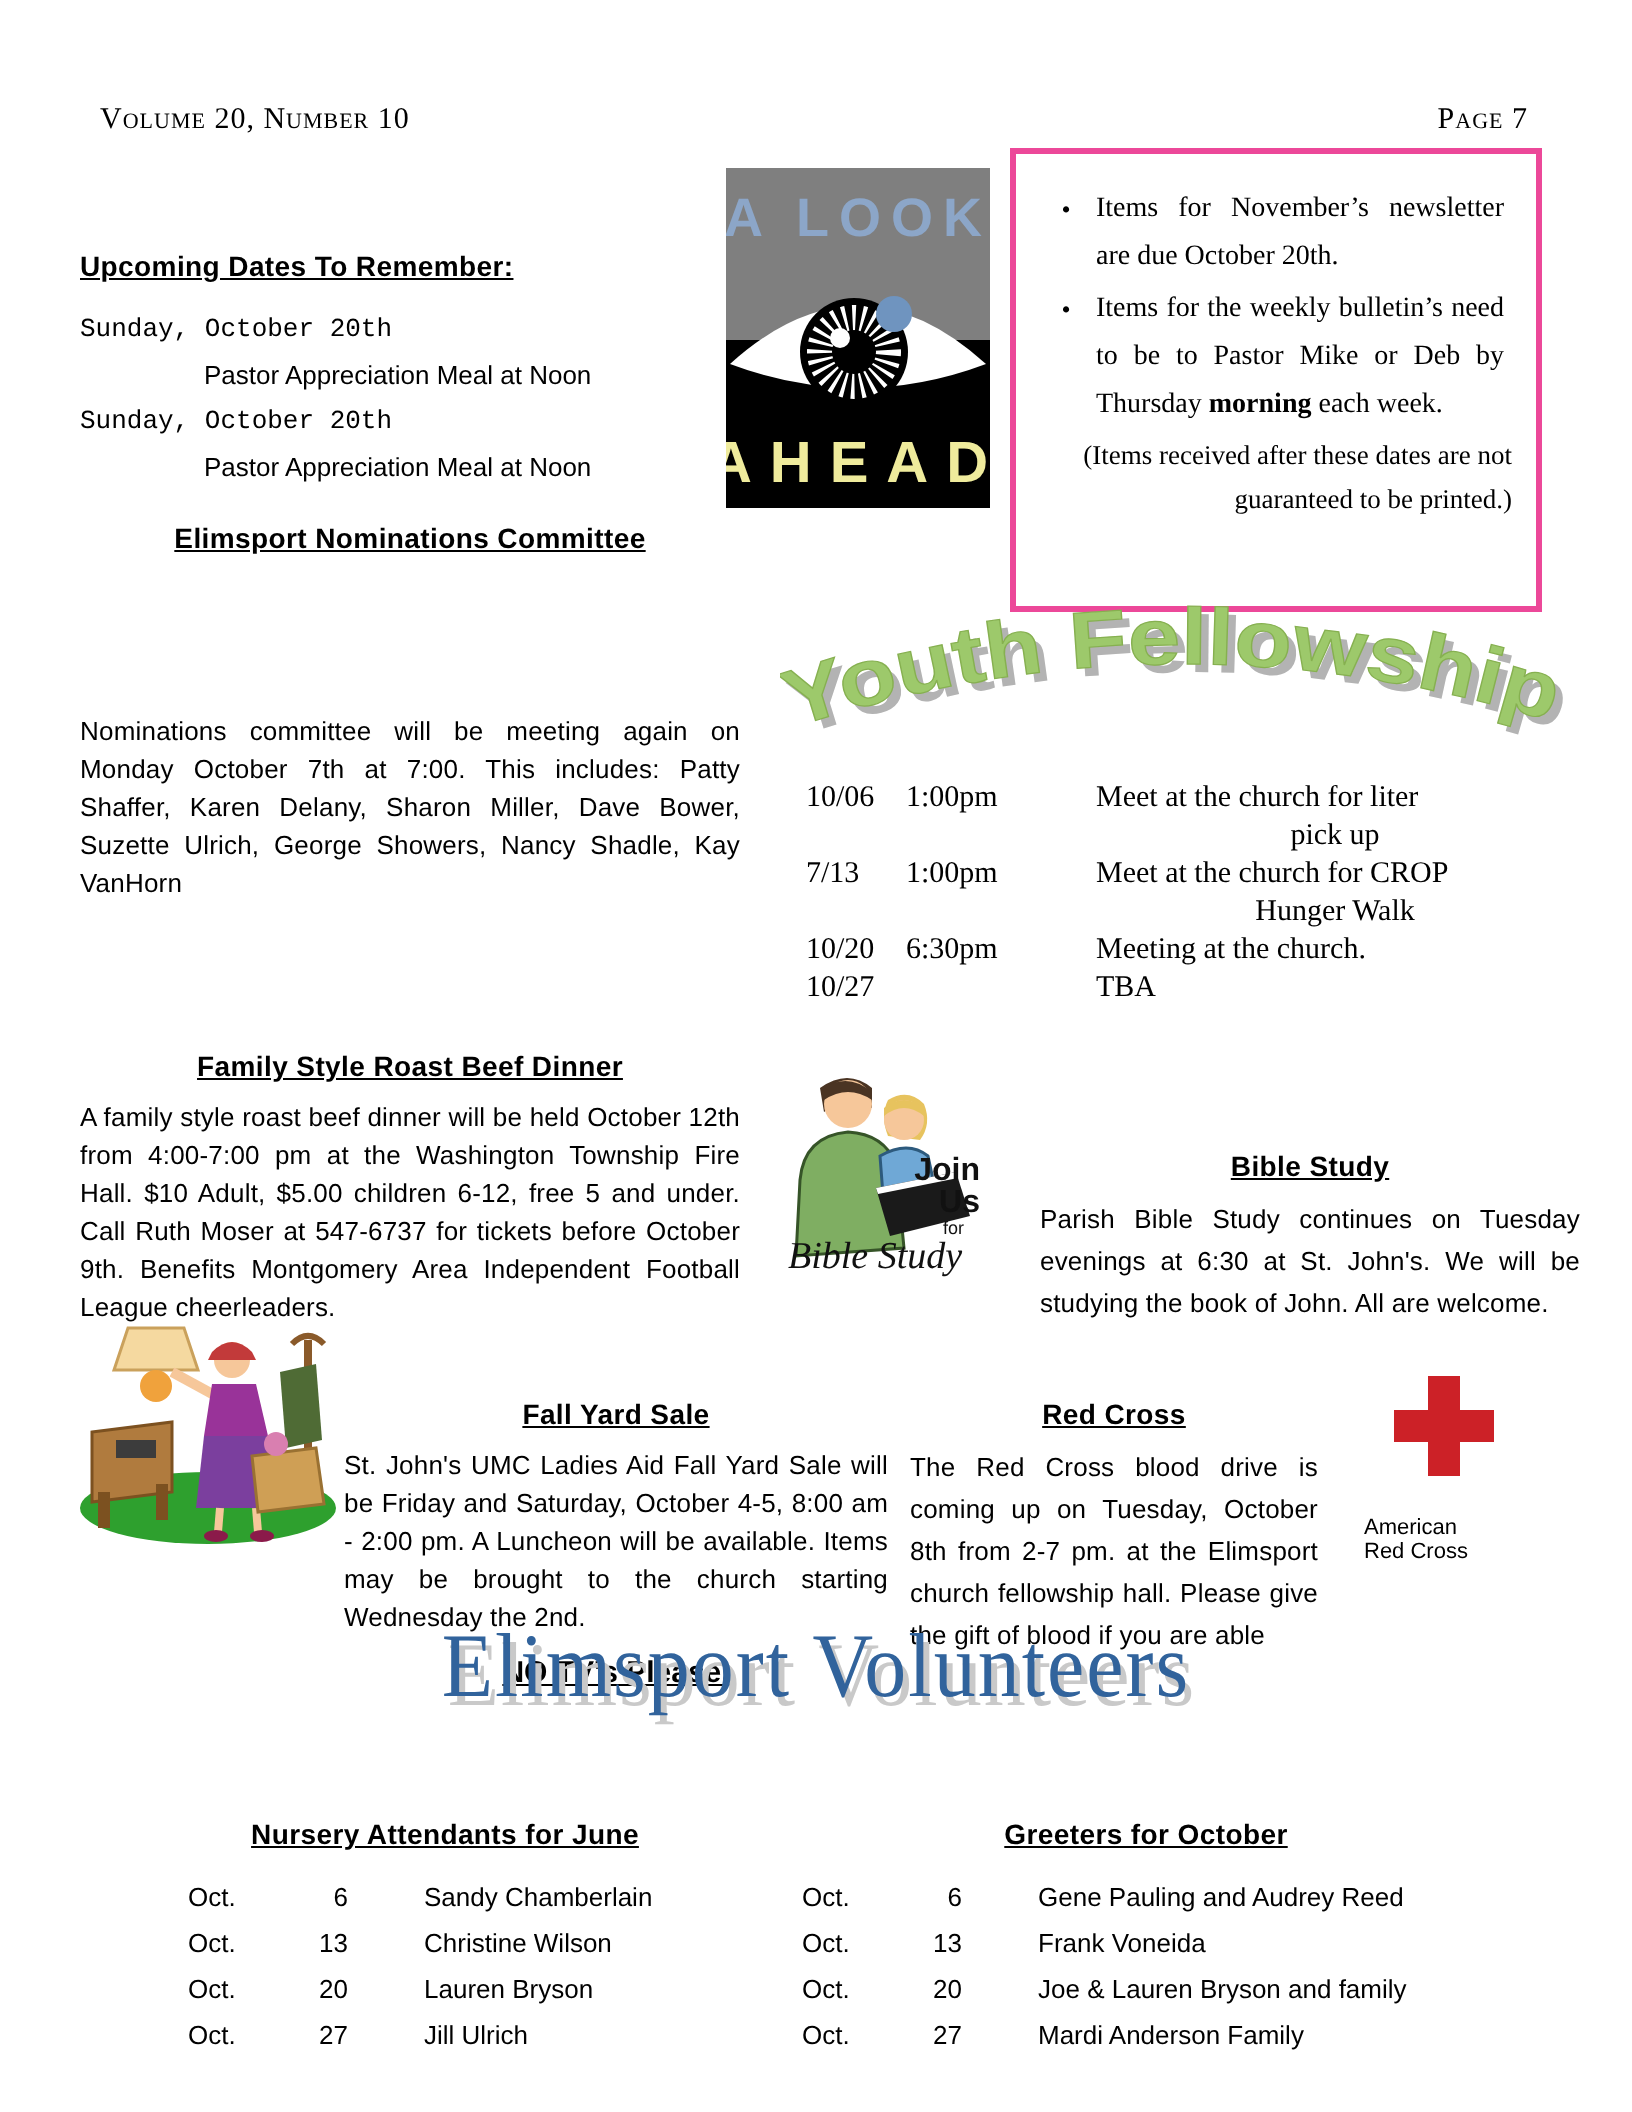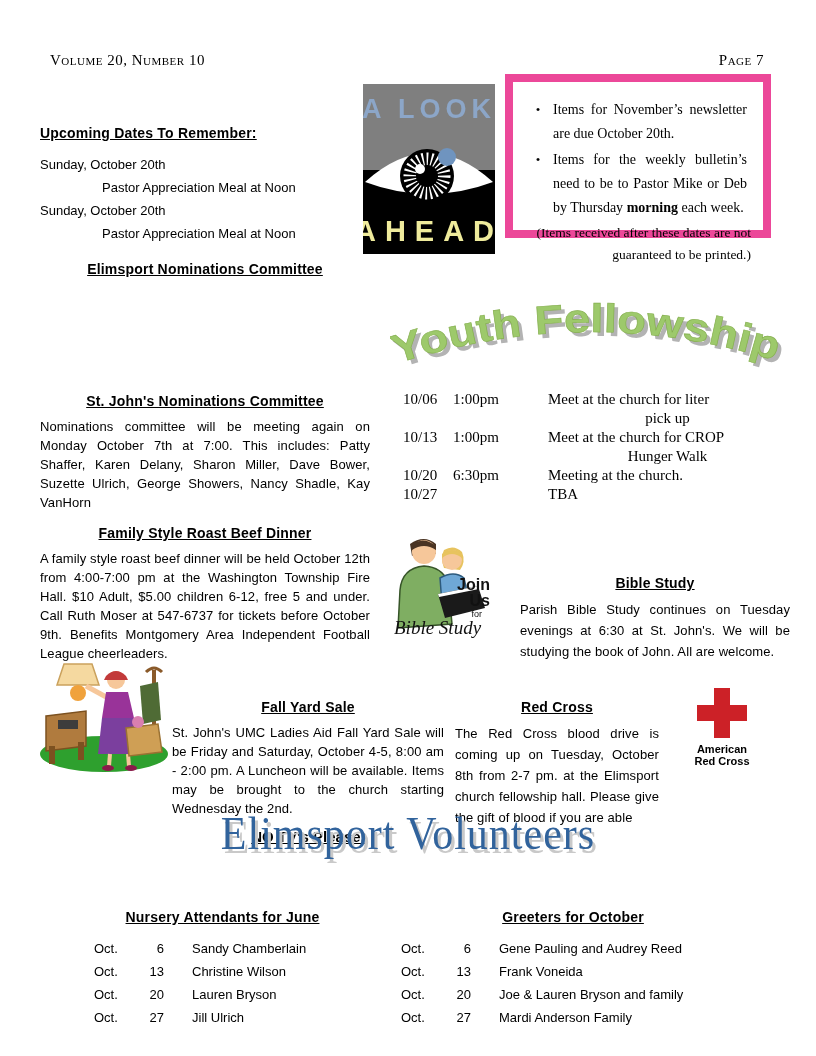--- a/index.html
+++ b/index.html
@@ -19,33 +19,33 @@
 
   
   .sec-head { font-size:14px; font-weight:bold; text-decoration:underline;
     text-align:center; margin-bottom:8px; letter-spacing:0.2px;margin-top:37px; }
   .sec-head.left { text-align:left; }
   .body-text { font-size:13px; line-height:19px; text-align:justify; letter-spacing:0.1px; }
 
   
   .upcoming { top:88px; left:40px; width:330px; }
   .upcoming .sec-head { margin-bottom:12px; }
-  .date-line { font-size:13px; line-height:23px; }
+  .date-line { font-size:13px; line-height:23px;font-family:Liberation Mono, monospace; }
   .date-detail { font-size:13px; line-height:23px; padding-left:62px; }
 
   .sec-elim   { top:224px; left:40px; width:330px; }
   .sec-stjohn { top:356px; left:40px; width:330px; }
   .sec-dinner { top:488px; left:40px; width:330px; }
 
   
   .look-ahead { top:84px; left:363px; width:132px; height:170px; }
 
   
-  .notice-box { top:74px; left:505px; width:266px; height:164px;
-    border:8px solid #ec4899; padding:16px 12px 8px 10px;
+  .notice-box { top:74px; left:505px; width:266px; height:232px;
+    border:3px solid #ec4899; padding:16px 12px 8px 10px;
     font-family:"Liberation Serif", serif; font-size:14px; }
   .notice-item { display:flex; line-height:24px; margin-bottom:2px; }
   .notice-item .bullet { width:30px; text-align:center; flex:0 0 30px; font-size:13px; }
   .notice-item .bullet::before { content:"\2022"; }
   .notice-item .txt { flex:1; text-align:justify; padding-right:4px; }
   .notice-note { text-align:right; line-height:22px;
     font-size:13.5px; margin-top:2px; }
 
   
   .youth-art { top:298px; left:390px; width:402px; height:82px; }
@@ -61,34 +61,34 @@
 
   
   .yard-art { top:658px; left:36px; width:140px; height:118px; }
   .yard-text { top:662px; left:172px; width:272px; }
   .no-tv { font-weight:bold; font-size:15px; text-align:center; margin-top:10px;text-decoration:underline; }
 
   
   .redcross-text { top:662px; left:455px; width:204px; }
   .redcross-text .body-text { line-height:21px; }
   .redcross-logo { top:688px; left:682px; width:80px; text-align:center; }
-  .rc-label { font-size:11px; font-weight:bold; line-height:12px; margin-top:5px; text-align:center; }
+  .rc-label { font-size:11px; font-weight:normal; line-height:12px; margin-top:20px; text-align:left; }
 
   
   .volunteers-title { top:810px; left:0; width:816px; text-align:center; }
   .volunteers-title span { display:inline-block;
     font-family:"Liberation Serif", serif; font-size:42px; color:#31639c;
     letter-spacing:1px; transform:scaleY(1.08);
     text-shadow:3px 4px 0 #c9c9c9; }
 
   .nursery-table { top:872px; left:60px; width:325px; }
   .greeters-table { top:872px; left:393px; width:360px; }
   .vol-table .sec-head { margin-bottom:12px; }
   .vt-row { display:grid; grid-template-columns:40px 26px 1fr;
-    column-gap:4px; line-height:23px; font-size:13px; }
+    column-gap:14px; line-height:23px; font-size:13px; }
   .vt-row .day { text-align:right; }
   .vt-row .name { padding-left:24px; }
   .nursery-table .vt-row { padding-left:34px; }
   .greeters-table .vt-row { padding-left:8px; }
 </style>
 </head>
 <body>
 
 <div class="abs page-header">
   <span class="vol">Volume 20, Number 10</span>
@@ -101,21 +101,20 @@
   <div class="date-detail">Pastor Appreciation Meal at Noon</div>
   <div class="date-line">Sunday, October 20th</div>
   <div class="date-detail">Pastor Appreciation Meal at Noon</div>
 </div>
 
 <div class="abs sec-elim">
   <div class="sec-head">Elimsport Nominations Committee</div>
 </div>
 
 <div class="abs sec-stjohn">
-  <div class="sec-head">St. John's Nominations Committee</div>
   <div class="body-text">Nominations committee will be meeting again on Monday October 7th at 7:00. This includes: Patty Shaffer, Karen Delany, Sharon Miller, Dave Bower, Suzette Ulrich, George Showers, Nancy Shadle, Kay VanHorn</div>
 </div>
 
 <div class="abs sec-dinner">
   <div class="sec-head">Family Style Roast Beef Dinner</div>
   <div class="body-text">A family style roast beef dinner will be held October 12th from 4:00-7:00 pm at the Washington Township Fire Hall. $10 Adult, $5.00 children 6-12, free 5 and under. Call Ruth Moser at 547-6737 for tickets before October 9th. Benefits Montgomery Area Independent Football League cheerleaders.</div>
 </div>
 
 <div class="abs look-ahead">
   <svg width="132" height="170" viewBox="0 0 132 170">
@@ -161,21 +160,21 @@
 <div class="abs youth-sched">
   <div class="ys-row">
     <span>10/06</span>
     <span>1:00pm</span>
     <span>
       <span>Meet at the church for liter</span>
       <div class="ys-desc2">pick up</div>
     </span>
   </div>
   <div class="ys-row">
-    <span>10/13</span>
+    <span>7/13</span>
     <span>1:00pm</span>
     <span>
       <span>Meet at the church for CROP</span>
       <div class="ys-desc2">Hunger Walk</div>
     </span>
   </div>
   <div class="ys-row">
     <span>10/20</span>
     <span>6:30pm</span>
     <span>Meeting at the church.</span>

